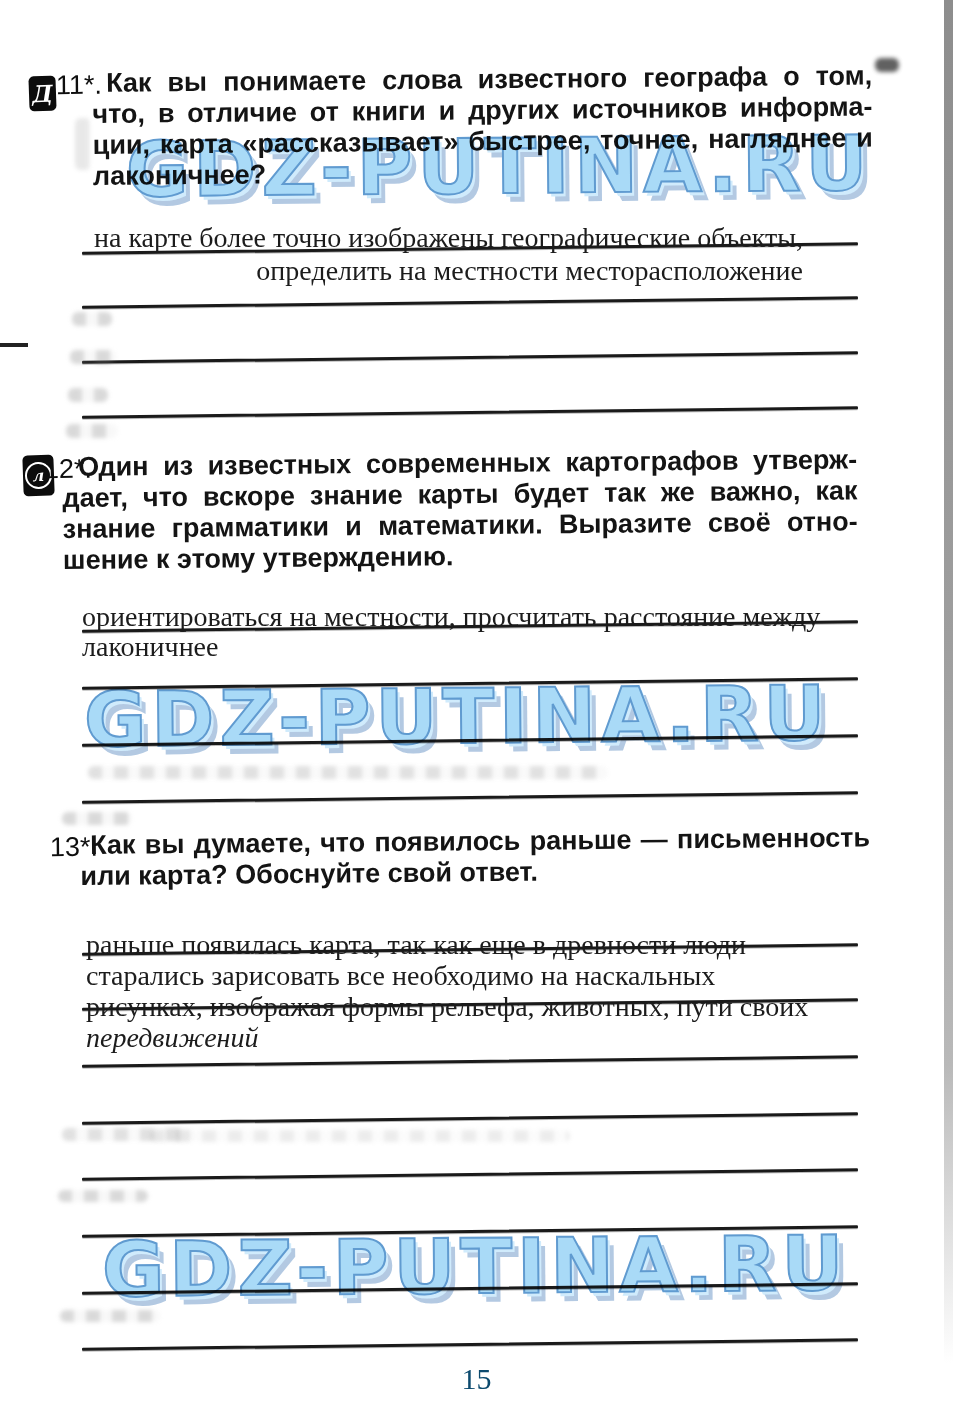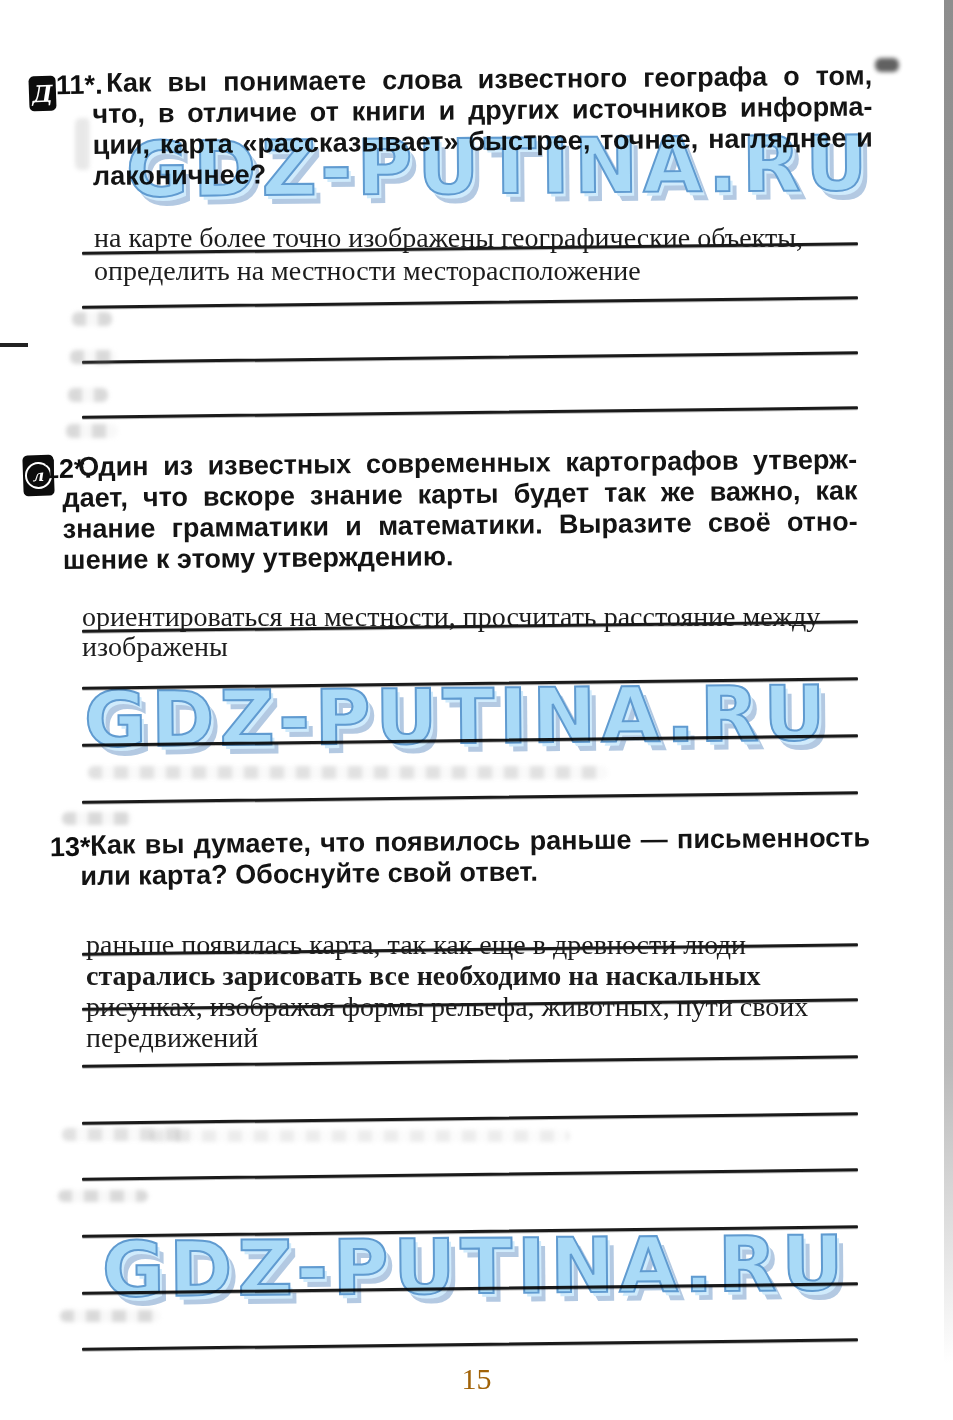--- a/index.html
+++ b/index.html
@@ -10,21 +10,21 @@
   }
   
   .qblock{position:absolute;transform:rotate(-0.55deg);transform-origin:left top;}
   .qline{
     font-family:"Liberation Sans",sans-serif;font-weight:700;
     font-size:27px;line-height:31px;color:#141414;
     text-align:justify;text-align-last:justify;white-space:nowrap;white-space:normal;
   }
   .qline.last{text-align-last:left;}
   .qnum{
-    position:absolute;font-family:"Liberation Sans",sans-serif;font-weight:700;
+    position:absolute;font-family:"Liberation Sans",sans-serif;font-weight:400;
     font-size:27px;color:#0e0e0e;transform:rotate(-0.55deg);
   }
   
   .ticon{
     position:absolute;background:#0c0c0c;border-radius:5px;color:#fff;
     display:flex;align-items:center;justify-content:center;
     font-family:"DejaVu Serif",serif;font-style:italic;font-weight:700;
     transform:rotate(-2deg);
   }
   .ticon .ring{
@@ -47,21 +47,21 @@
   .watermark{
     position:absolute;font-family:"DejaVu Sans","Liberation Sans",sans-serif;
     font-weight:800;font-size:76px;letter-spacing:5px;white-space:nowrap;
     color:#a3d8f7;-webkit-text-stroke:2px #5493cd;
     text-shadow:3px 4px 0 #cdeafc,7px 9px 0 rgba(74,127,186,.45),-2px -2px 0 rgba(255,255,255,.95);
     mix-blend-mode:multiply;opacity:.93;transform:rotate(-0.5deg);
   }
   
   .pagenum{
     position:absolute;left:0;top:1362px;width:953px;text-align:center;
-    font-family:"Liberation Serif",serif;font-size:30px;color:#a16207;
+    font-family:"Liberation Serif",serif;font-size:30px;color:#0c4a6e;
   }
   .edge-strip{
     position:absolute;right:0;top:0;width:9px;height:1420px;
     background:linear-gradient(180deg,#8d8d8d 0%,#9e9e9e 45%,#b9b9b9 75%,rgba(200,200,200,0) 96%);
   }
   .margin-dash{position:absolute;left:0;top:343px;width:28px;height:4px;background:#222;}
   .smudge{
     position:absolute;border-radius:6px;filter:blur(2px);
     background:repeating-linear-gradient(90deg,rgba(130,130,130,.30) 0 14px,rgba(190,190,190,.10) 14px 26px);
   }
@@ -75,21 +75,21 @@
     <span>Д</span>
   </div>
   <div class="qnum" style="left:56px;top:70px;">11*.</div>
   <div class="qblock" style="left:92px;top:68px;width:780px;">
     <div class="qline" style="padding-left:14px;">Как вы понимаете слова известного географа о том,</div>
     <div class="qline">что, в отличие от книги и других источников информа-</div>
     <div class="qline">ции, карта «рассказывает» быстрее, точнее, нагляднее и</div>
     <div class="qline last">лаконичнее?</div>
   </div>
 
-  <div class="ablock" style="left:94px;top:221px;">
+  <div class="ablock" style="left:94px;top:221px;text-align:right;">
     <div class="aline" style="line-height:33px;">на карте более точно изображены географические объекты,</div>
     <div class="aline" style="line-height:33px;">определить на местности месторасположение</div>
   </div>
 
   <div class="rline" style="top:247px;"></div>
   <div class="rline" style="top:301px;"></div>
   <div class="rline" style="top:356px;"></div>
   <div class="rline" style="top:411px;"></div>
 
   <div class="ticon" style="left:23px;top:455px;width:31px;height:41px;font-size:16px;">
@@ -100,39 +100,39 @@
   <div class="qnum" style="left:44px;top:454px;">12*.</div>
   <div class="qblock" style="left:62px;top:452px;width:795px;">
     <div class="qline" style="padding-left:16px;">Один из известных современных картографов утверж-</div>
     <div class="qline">дает, что вскоре знание карты будет так же важно, как</div>
     <div class="qline">знание грамматики и математики. Выразите своё отно-</div>
     <div class="qline last">шение к этому утверждению.</div>
   </div>
 
   <div class="ablock" style="left:82px;top:602px;">
     <div class="aline" style="line-height:30px;">ориентироваться на местности, просчитать расстояние между</div>
-    <div class="aline" style="line-height:30px;">изображены</div>
+    <div class="aline" style="line-height:30px;">лаконичнее</div>
   </div>
 
   <div class="rline" style="top:625px;"></div>
   <div class="rline" style="top:682px;"></div>
   <div class="rline" style="top:739px;"></div>
   <div class="rline" style="top:796px;"></div>
 
   <div class="qnum" style="left:50px;top:832px;">13*.</div>
   <div class="qblock" style="left:80px;top:830px;width:790px;">
     <div class="qline" style="padding-left:10px;">Как вы думаете, что появилось раньше — письменность</div>
     <div class="qline last">или карта? Обоснуйте свой ответ.</div>
   </div>
 
   <div class="ablock" style="left:86px;top:929px;">
     <div class="aline" style="line-height:31px;">раньше появилась карта, так как еще в древности люди</div>
-    <div class="aline" style="line-height:31px;font-weight:bold;">старались зарисовать все необходимо на наскальных</div>
+    <div class="aline" style="line-height:31px;">старались зарисовать все необходимо на наскальных</div>
     <div class="aline" style="line-height:31px;">рисунках, изображая формы рельефа, животных, пути своих</div>
-    <div class="aline" style="line-height:31px;">передвижений</div>
+    <div class="aline" style="line-height:31px;font-style:italic;">передвижений</div>
   </div>
 
   <div class="rline" style="top:948px;"></div>
   <div class="rline" style="top:1003px;"></div>
   <div class="rline" style="top:1060px;"></div>
   <div class="rline" style="top:1117px;"></div>
   <div class="rline" style="top:1173px;"></div>
   <div class="rline" style="top:1230px;"></div>
   <div class="rline" style="top:1287px;"></div>
   <div class="rline" style="top:1343px;"></div>

